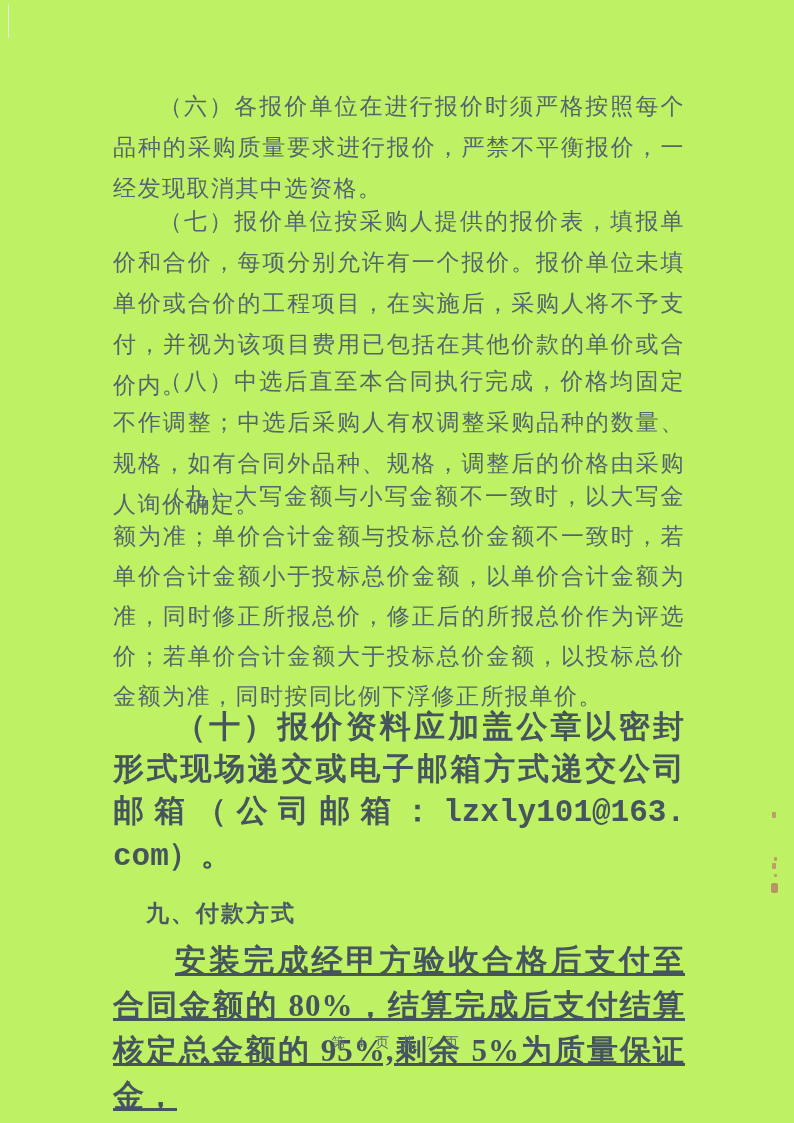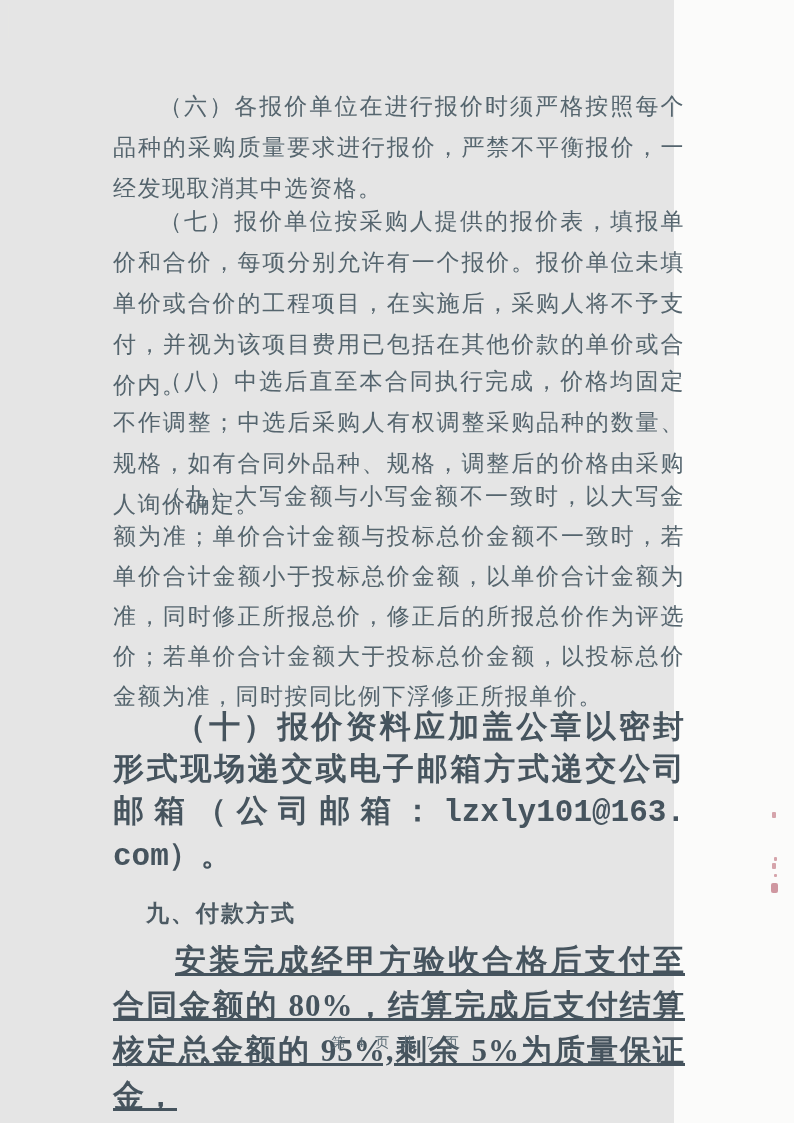--- a/index.html
+++ b/index.html
@@ -4,22 +4,22 @@
 <style>
   * { margin: 0; padding: 0; box-sizing: border-box; }
   html, body {
     width: 794px; height: 1123px;
     background: #fbfbfa;
     font-family: "Liberation Serif", "DejaVu Serif", serif;
     overflow: hidden;
   }
   .page {
     position: relative;
-    width: 674px; height: 1123px;
-    background: #e5e5e5;
+    width: 794px; height: 1123px;
+    background: #bef264;
   }
   .scan-edge {
     position: absolute;
     left: 8px; top: 4px;
     width: 1px; height: 34px;
     background: #e6e6e4;
   }
   .para-abs { position: absolute; left: 113px; width: 572px; }
   .p-normal {
     color: #55656e;

